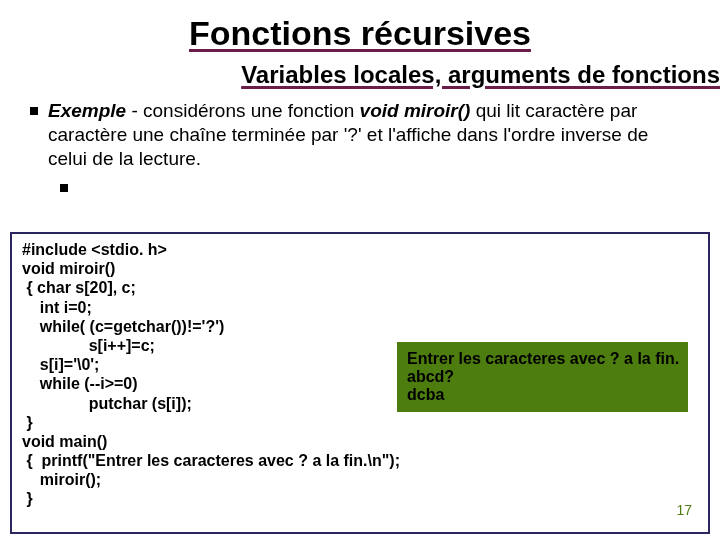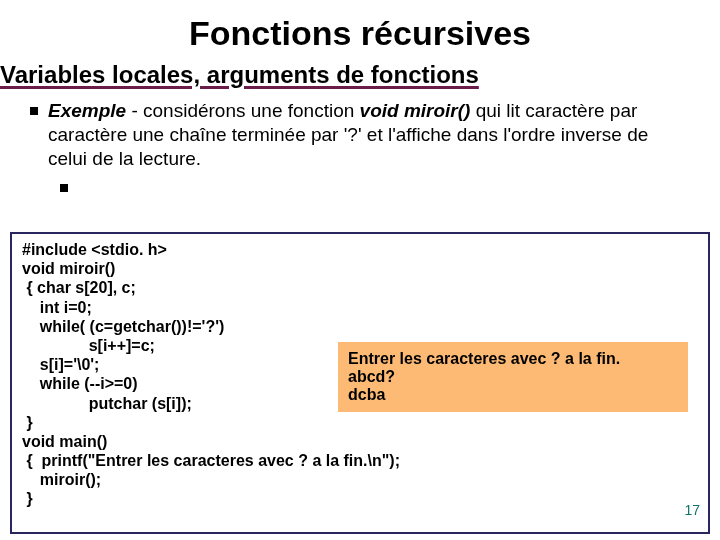--- a/index.html
+++ b/index.html
@@ -17,26 +17,27 @@
     height: 540px;
     position: relative;
     box-sizing: border-box;
   }
   .title {
     text-align: center;
     font-size: 34px;
     font-weight: bold;
     color: #000;
     padding-top: 14px;
+    text-decoration: underline;
     text-decoration-color: #6b1d4a;
     text-decoration-thickness: 3px;
     text-underline-offset: 4px;
   }
   .subtitle {
-    text-align: left;
+    text-align: right;
     font-size: 24px;
     font-weight: bold;
     color: #000;
     margin-top: 8px;
     text-decoration: underline;
     text-decoration-color: #6b1d4a;
     text-decoration-thickness: 3px;
     text-underline-offset: 3px;
   }
   .body-list {
@@ -85,36 +86,36 @@
     font-size: 16px;
     font-weight: bold;
     white-space: pre;
     line-height: 1.2;
     color: #000;
   }
   .output-box {
     position: absolute;
     right: 20px;
     top: 108px;
-    width: 350px;
-    background: #fdba74;
+    width: 291px;
+    background: #4d7c0f;
     padding: 8px 10px;
     font-family: Arial, Helvetica, sans-serif;
     font-size: 16px;
     font-weight: bold;
     white-space: pre;
     color: #000;
     box-sizing: border-box;
   }
   .page-num {
     position: absolute;
-    right: 8px;
+    right: 16px;
     bottom: 14px;
     font-size: 14px;
-    color: #0f766e;
+    color: #4d7c0f;
   }
 </style>
 </head>
 <body>
 
 <div class="slide">
 
   <div class="title">Fonctions récursives</div>
 
   <div class="subtitle">Variables locales, arguments de fonctions</div>

